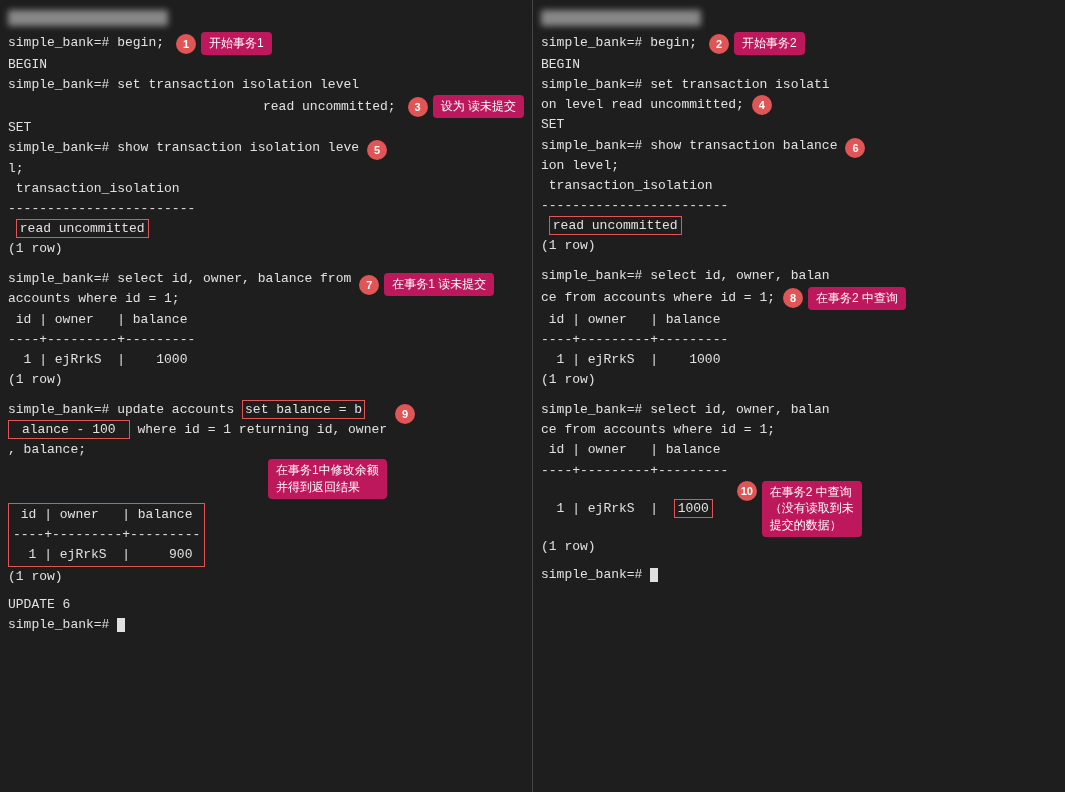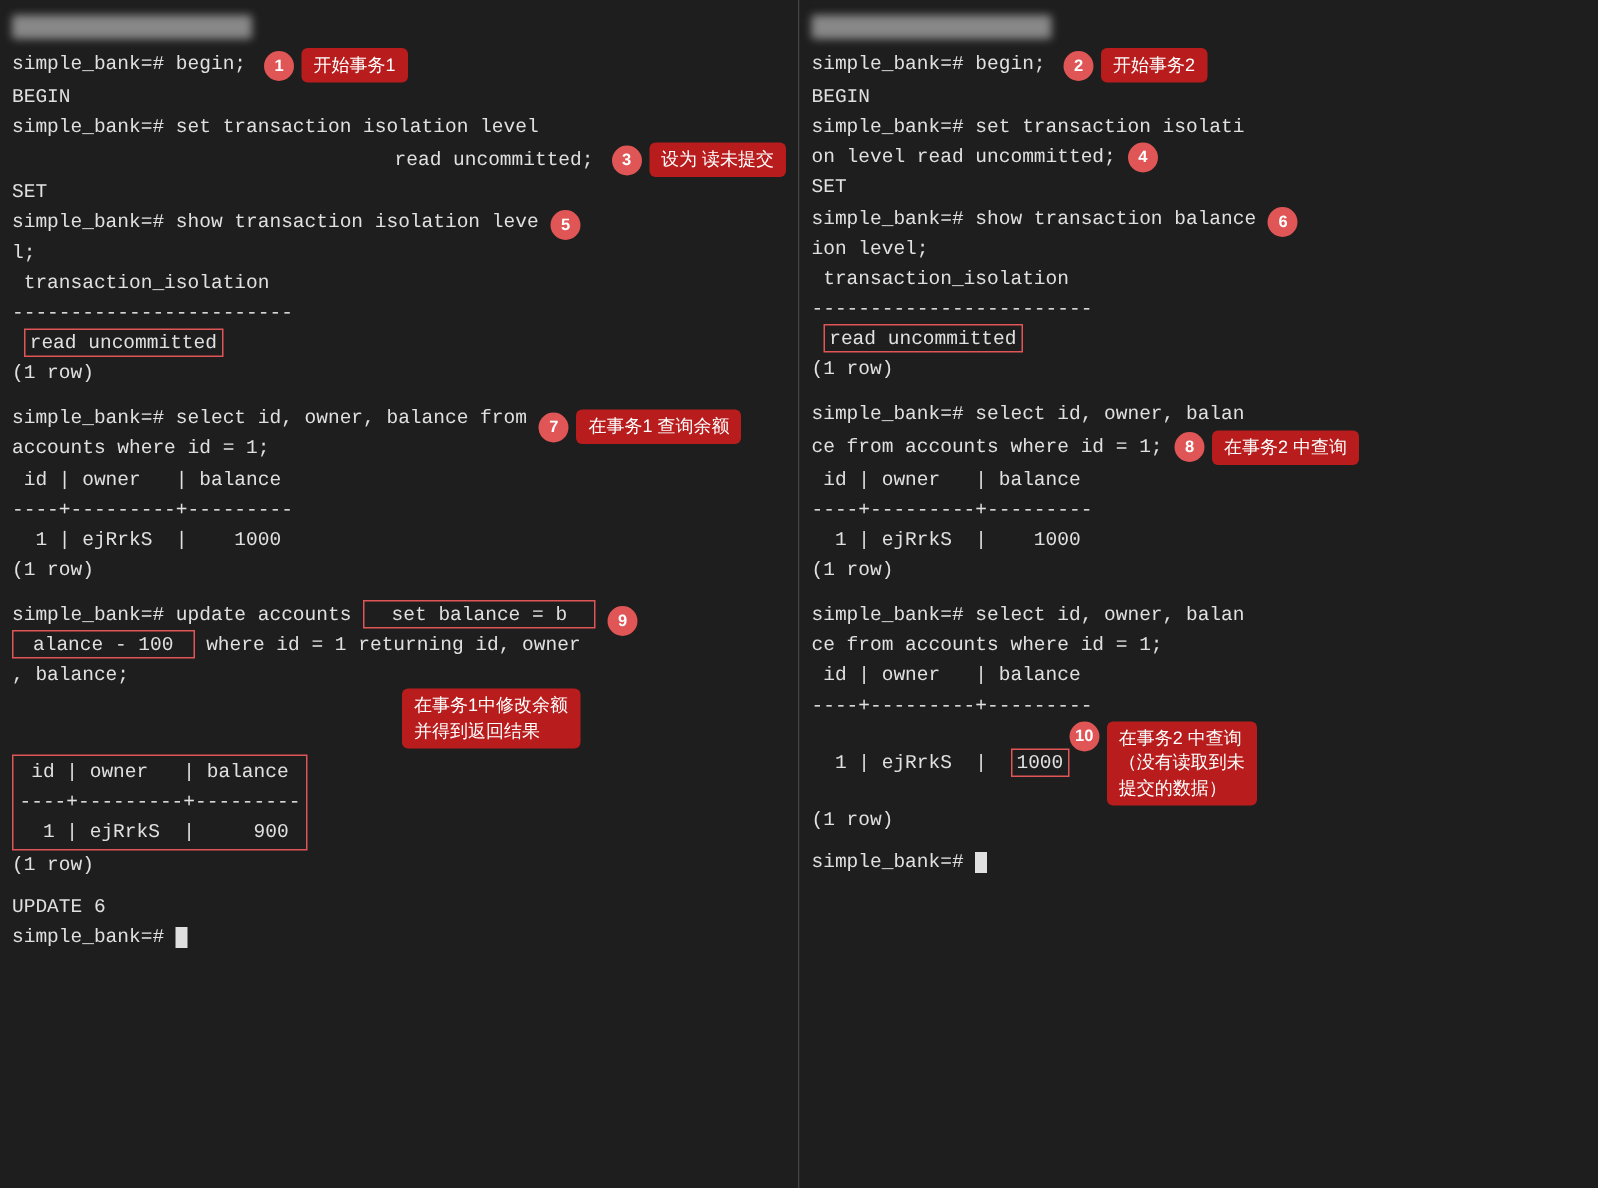--- a/index.html
+++ b/index.html
@@ -43,21 +43,21 @@
       height: 20px;
       font-size: 11px;
       font-weight: bold;
       font-family: Arial, sans-serif;
     }
 
     .tooltip {
       display: inline-flex;
       align-items: center;
       gap: 5px;
-      background: #b91c1c;
+      background: #be185d;
       border-radius: 4px;
       padding: 3px 8px;
       color: #fff;
       font-family: 'Microsoft YaHei', Arial, sans-serif;
       font-size: 12px;
       white-space: nowrap;
     }
 
     .separator {
       color: #e0e0e0;
@@ -128,35 +128,35 @@
   <div style="height:10px;"></div>
 
   <div>
     <div style="display:flex; align-items:flex-start;">
       <div>
         <div class="code-line">simple_bank=# select id, owner, balance from</div>
         <div class="code-line">accounts where id = 1;</div>
       </div>
       <span style="margin-left:8px; display:inline-flex; align-items:center; gap:5px; margin-top:4px;">
         <span class="badge">7</span>
-        <span class="tooltip">在事务1 查询余额</span>
+        <span class="tooltip">在事务1 读未提交</span>
       </span>
     </div>
     <div class="code-line"> id | owner   | balance</div>
     <div class="code-line separator">----+---------+---------</div>
     <div class="code-line">  1 | ejRrkS  |    1000</div>
     <div class="code-line">(1 row)</div>
   </div>
 
   <div style="height:10px;"></div>
 
   <div>
     <div style="display:flex; align-items:flex-start;">
       <div>
-        <div class="code-line">simple_bank=# update accounts <span style="border:1.5px solid #e05555; padding:1px 18px;">set balance = b</span></div>
+        <div class="code-line">simple_bank=# update accounts <span style="border:1.5px solid #e05555; padding:1px 2px;">set balance = b</span></div>
         <div class="code-line"><span style="border:1.5px solid #e05555; padding:1px 13px;">alance - 100</span> where id = 1 returning id, owner</div>
         <div class="code-line">, balance;</div>
       </div>
       <span style="margin-left:8px; margin-top:4px; display:inline-flex; align-items:flex-start; gap:5px; flex-direction:column;">
         <span class="badge">9</span>
       </span>
     </div>
     
     <div style="margin-left: 0; margin-top:-2px; margin-bottom:4px;">
       <span class="tooltip" style="margin-left:260px;">在事务1中修改余额<br>并得到返回结果</span>
@@ -233,21 +233,21 @@
 
   <div style="height:10px;"></div>
 
   <div>
     <div class="code-line">simple_bank=# select id, owner, balan</div>
     <div class="code-line">ce from accounts where id = 1;</div>
     <div class="code-line"> id | owner   | balance</div>
     <div class="code-line separator">----+---------+---------</div>
     <div style="display:flex; align-items:center;">
       <span class="code-line">  1 | ejRrkS  |  <span style="border:1.5px solid #e05555; padding:1px 3px;">1000</span></span>
-      <span style="margin-left:0; display:inline-flex; flex-direction:column; gap:2px;">
+      <span style="margin-left:24px; display:inline-flex; flex-direction:column; gap:2px;">
         <span style="display:inline-flex; align-items:flex-start; gap:5px;">
           <span class="badge">10</span>
           <span class="tooltip" style="white-space:normal; max-width:120px; line-height:1.4;">在事务2 中查询<br>（没有读取到未<br>提交的数据）</span>
         </span>
       </span>
     </div>
     <div class="code-line">(1 row)</div>
     <div style="height:8px;"></div>
     <div class="code-line">simple_bank=# <span class="blinking-cursor"></span></div>
   </div>

